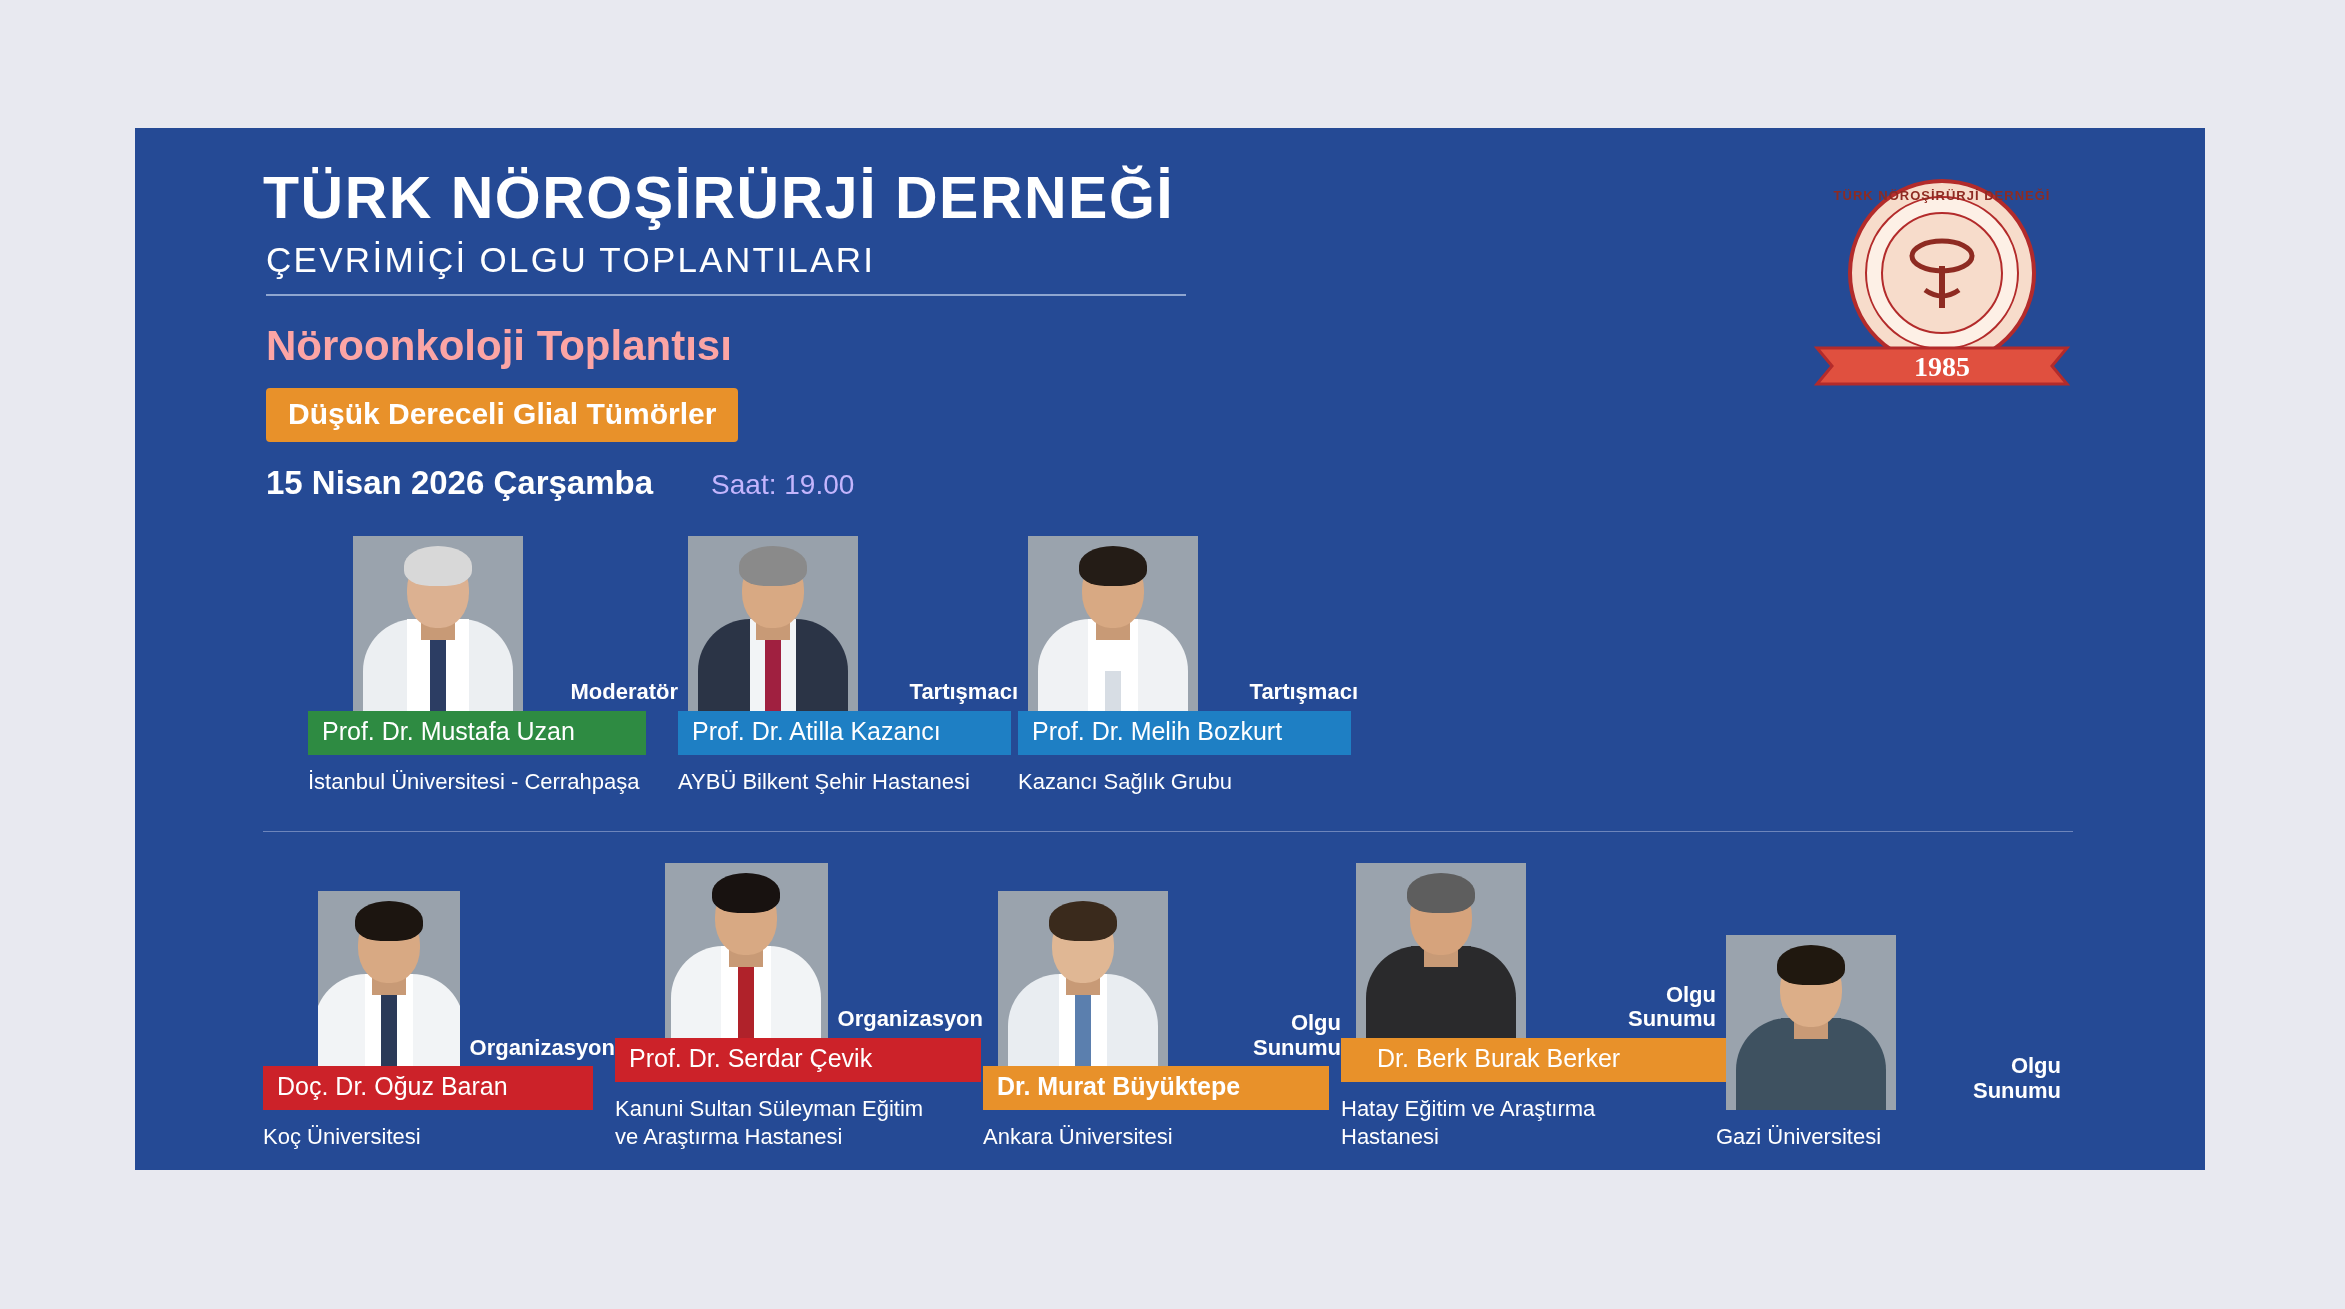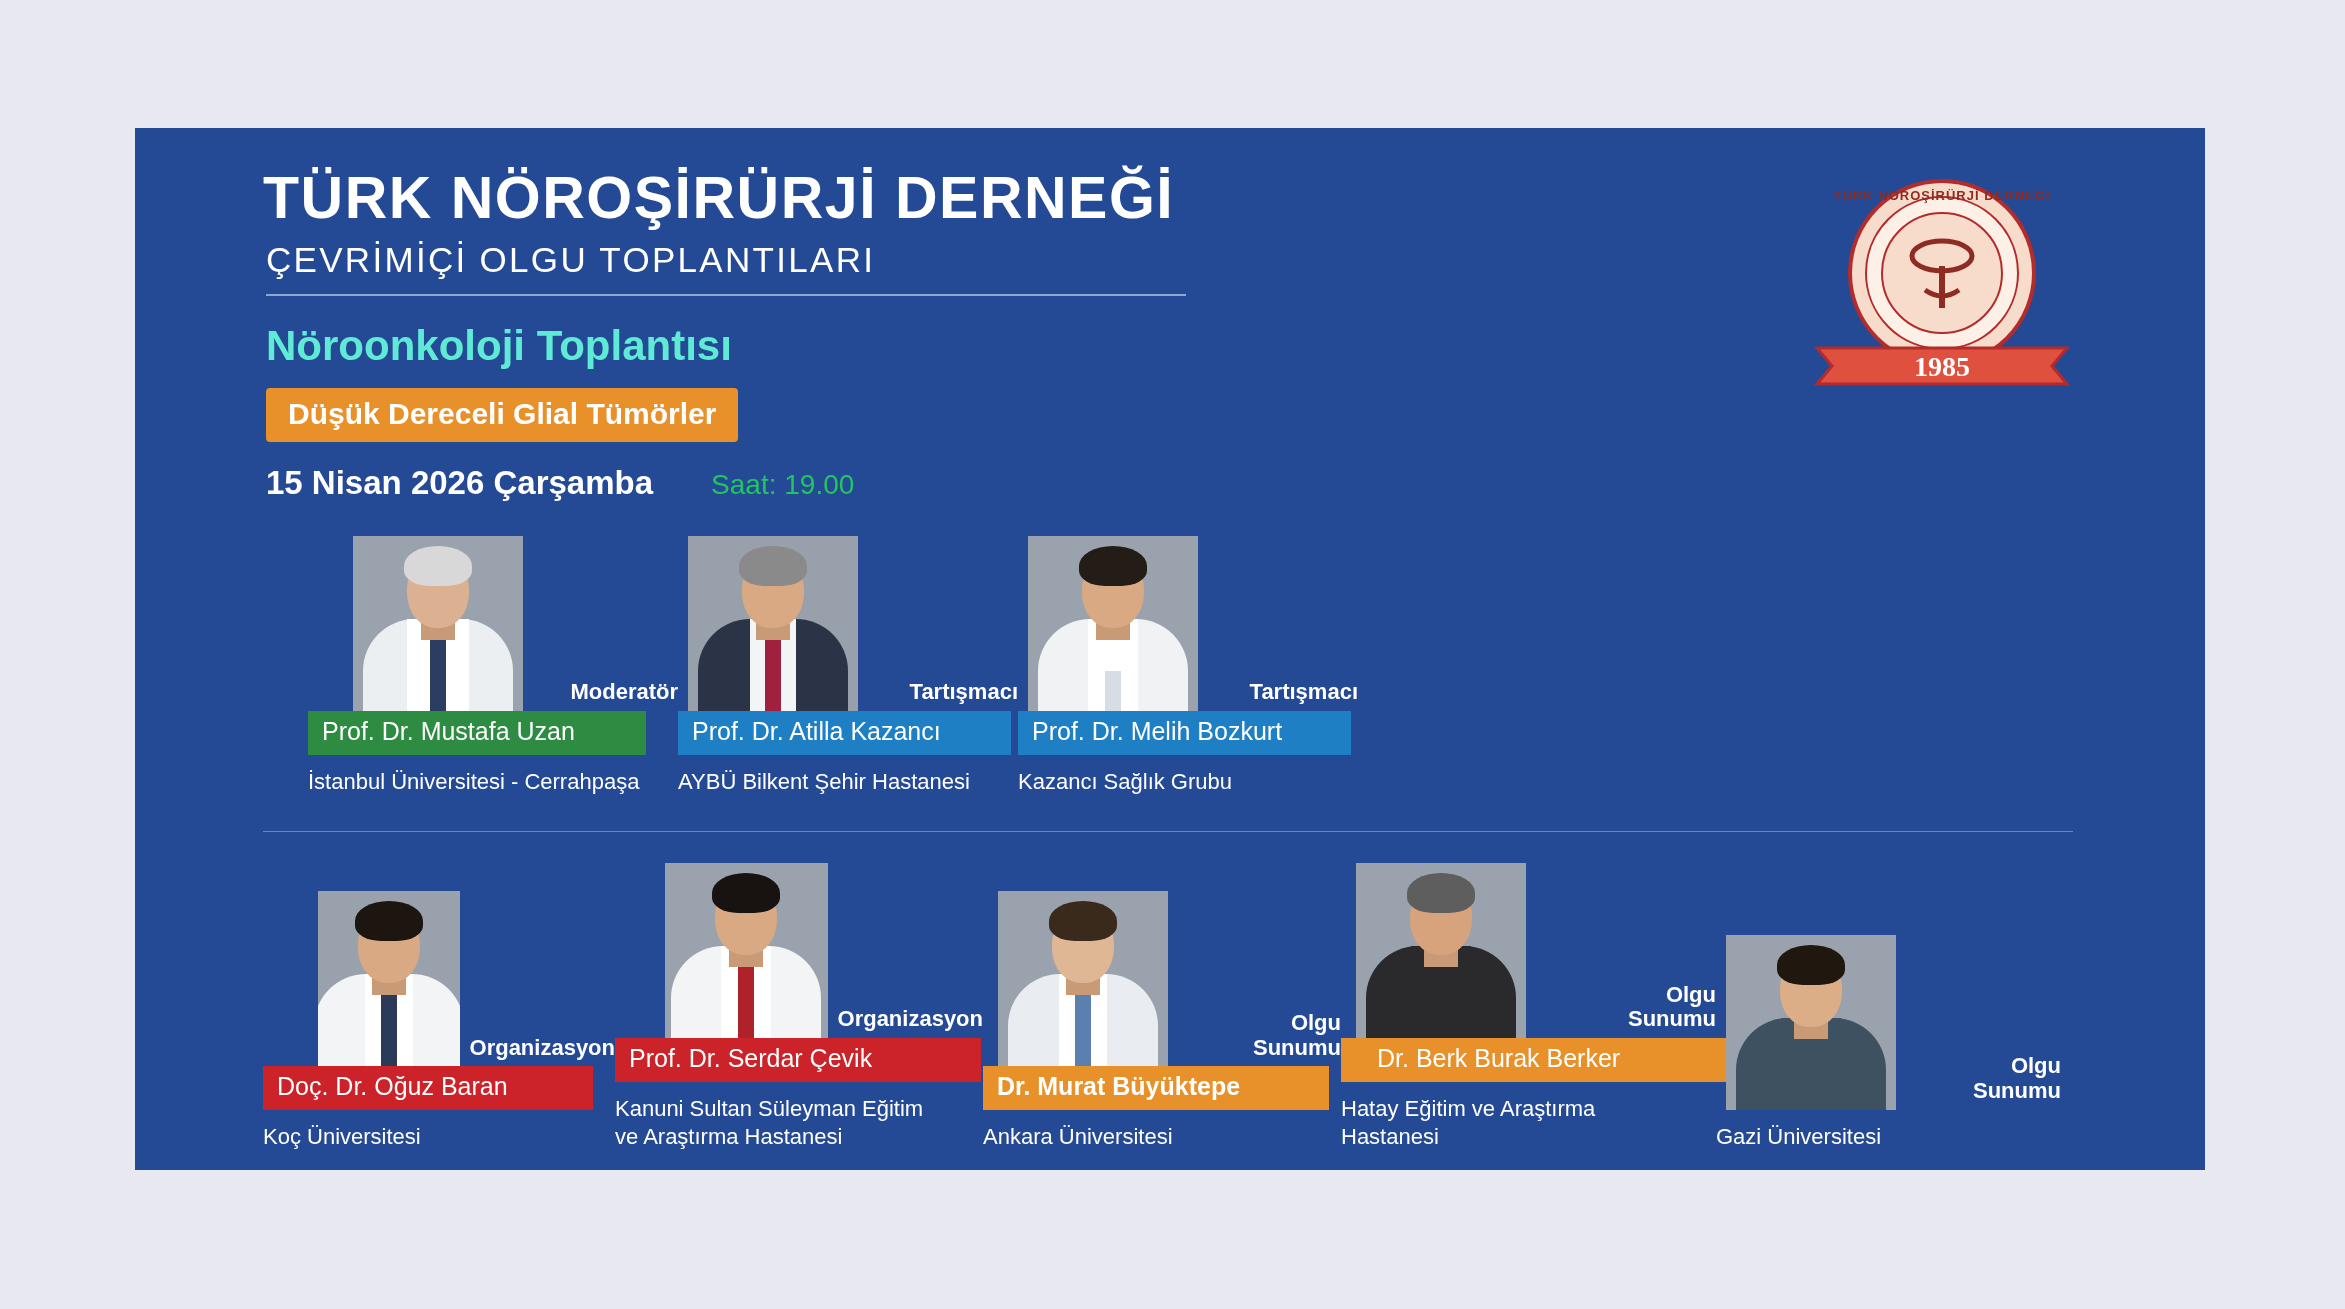--- a/index.html
+++ b/index.html
@@ -48,21 +48,21 @@
   }
   .rule {
     width: 920px;
     height: 2px;
     background: #8fa6d0;
     margin: 14px 0 0 3px;
   }
   .meeting-title {
     font-size: 42px;
     font-weight: bold;
-    color: #5eead4;
+    color: #fca5a5;
     margin: 26px 0 0 3px;
     white-space: nowrap;
   }
   .topic-banner {
     display: inline-block;
     background: #e8912a;
     color: #ffffff;
     font-size: 30px;
     font-weight: bold;
     padding: 9px 22px 11px 22px;
@@ -77,21 +77,21 @@
     gap: 58px;
   }
   .date-text {
     font-size: 33px;
     font-weight: bold;
     color: #ffffff;
     white-space: nowrap;
   }
   .time-text {
     font-size: 28px;
-    color: #22c55e;
+    color: #c4b5fd;
     white-space: nowrap;
   }
 
   
   .logo {
     position: absolute;
     right: 118px;
     top: 42px;
     width: 290px;
     height: 230px;

